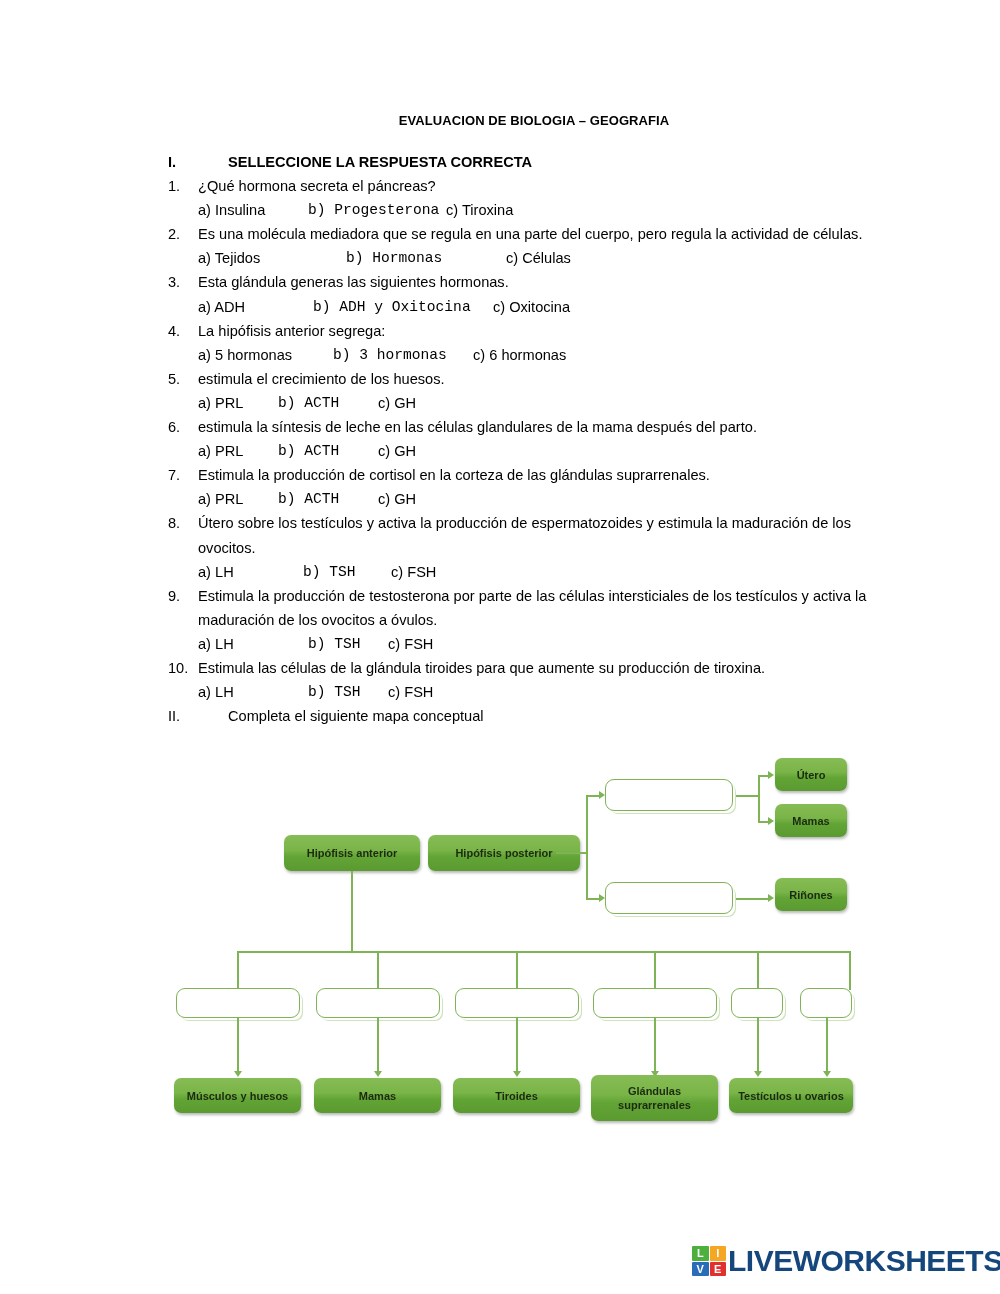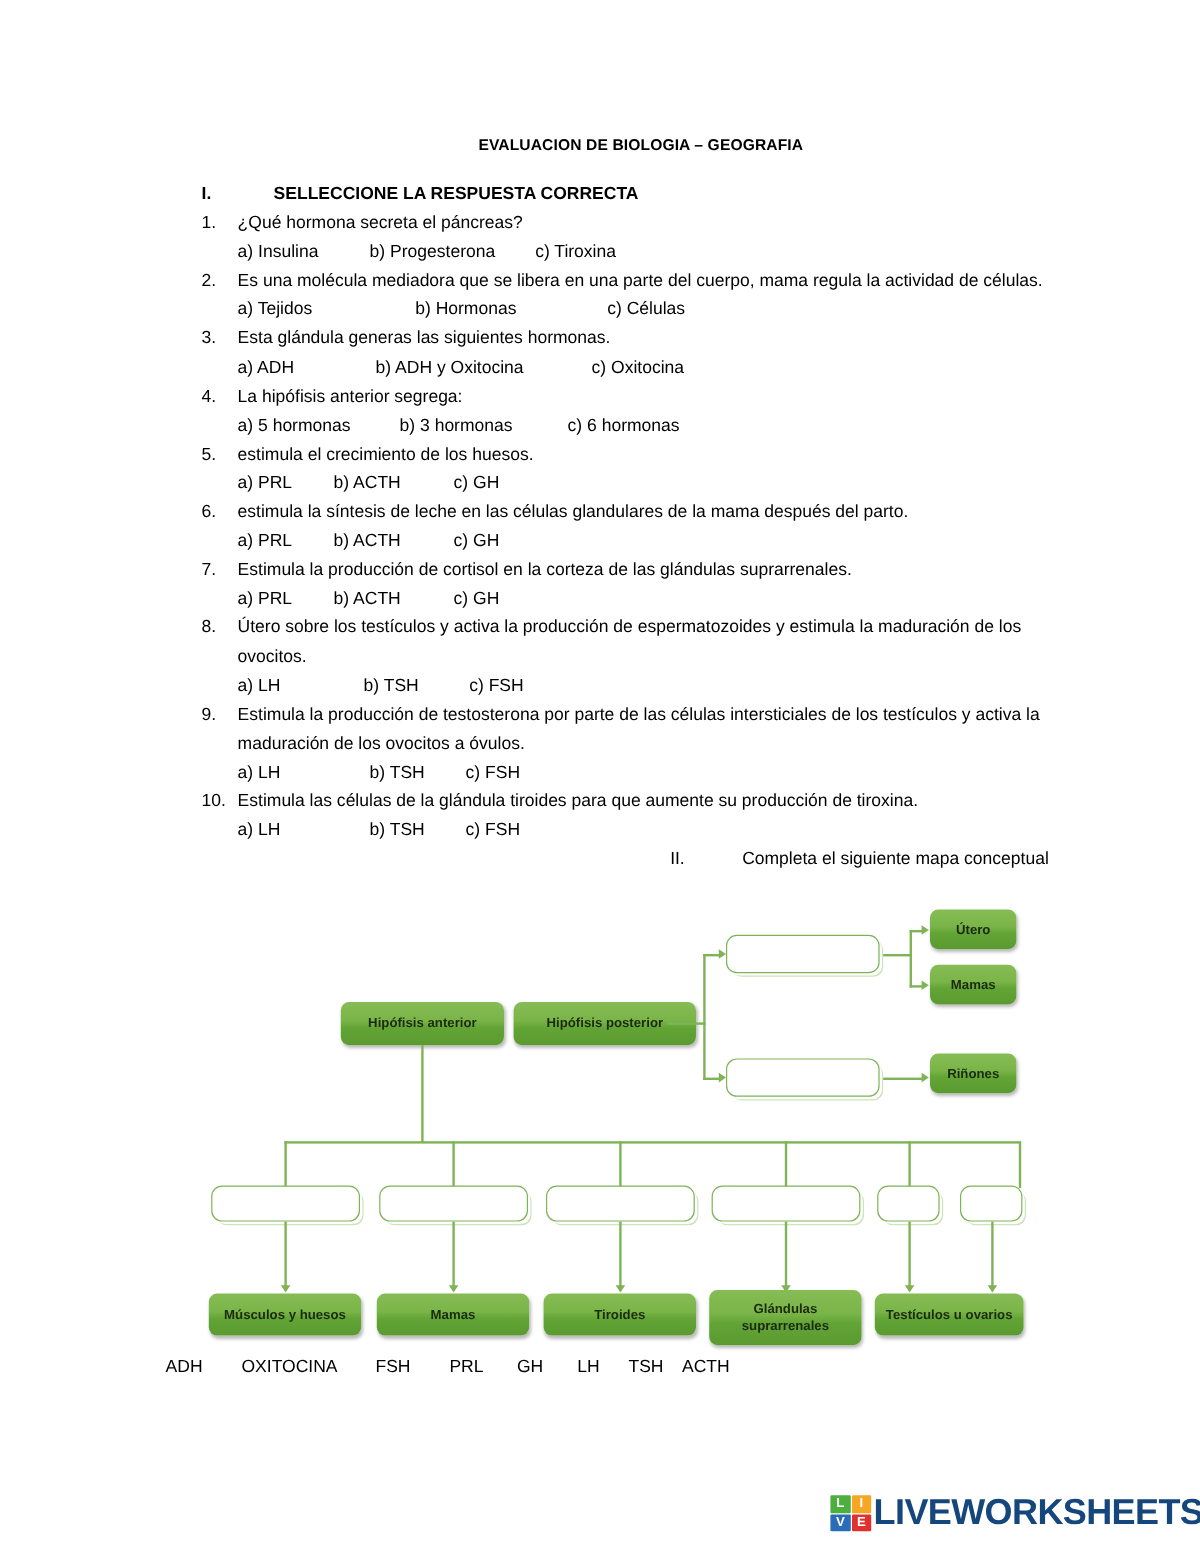--- a/index.html
+++ b/index.html
@@ -37,24 +37,24 @@
 
   .sec-head { font-weight: bold; display: flex; }
   .sec-head .num { width: 60px; flex: none; }
 
   .q-row { display: flex; }
   .q-row .num { width: 30px; flex: none; }
   .q-row .txt { flex: 1; }
 
   .opt-row { display: flex; padding-left: 30px; }
   .opt-row .oa { flex: none; }
-  .opt-row .ob { flex: none; }
+  .opt-row .ob { flex: none; font-family: Liberation Mono, monospace; }
   .opt-row .oc { flex: none; }
 
-  .sec2 { display: flex; justify-content: flex-end; }
+  .sec2 { display: flex; }
   .sec2 .num { width: 60px; flex: none; }
 
   
   .diagram { position: absolute; left: 0; top: 745px; width: 1000px; height: 380px; }
 
   .gbox {
     position: absolute;
     border-radius: 7px;
     background: linear-gradient(to bottom, #86BC55 0%, #7AB548 42%, #63A436 60%, #5A9A30 100%);
     box-shadow: 1px 2px 3px rgba(0,0,0,0.28);
@@ -145,21 +145,21 @@
       <span class="txt">¿Qué hormona secreta el páncreas?</span>
     </div>
     <div class="opt-row">
       <span class="oa" style="width:110px">a)   Insulina</span>
       <span class="ob" style="width:138px">b) Progesterona</span>
       <span class="oc">c) Tiroxina</span>
     </div>
 
     <div class="q-row">
       <span class="num">2.</span>
-      <span class="txt">Es una molécula mediadora que se libera en una parte del cuerpo, mama regula la actividad de células.</span>
+      <span class="txt">Es una molécula mediadora que se regula en una parte del cuerpo, pero regula la actividad de células.</span>
     </div>
     <div class="opt-row">
       <span class="oa" style="width:148px">a)   Tejidos</span>
       <span class="ob" style="width:160px">b) Hormonas</span>
       <span class="oc">c) Células</span>
     </div>
 
     <div class="q-row">
       <span class="num">3.</span>
       <span class="txt">Esta glándula generas las siguientes hormonas.</span>
@@ -318,21 +318,20 @@
     <div class="arrow down" style="left:823px; top:326px;"></div>
 
     <div class="gbox" style="left:174px; top:333px; width:127px; height:35px;">Músculos y huesos</div>
     <div class="gbox" style="left:314px; top:333px; width:127px; height:35px;">Mamas</div>
     <div class="gbox" style="left:453px; top:333px; width:127px; height:35px;">Tiroides</div>
     <div class="gbox" style="left:591px; top:330px; width:127px; height:46px;">Glándulas suprarrenales</div>
     <div class="gbox" style="left:729px; top:333px; width:124px; height:35px;">Testículos u ovarios</div>
 
   </div>
 
-  <div class="bank">ADH        OXITOCINA        FSH        PRL       GH       LH      TSH    ACTH</div>
 
   <div class="logo">
     <div class="logo-tiles">
       <span style="background: rgb(76, 175, 62);">L</span>
       <span style="background: rgb(245, 166, 35);">I</span>
       <span style="background: rgb(43, 108, 184);">V</span>
       <span style="background: rgb(224, 49, 46);">E</span>
     </div>
     <div class="logo-word">LIVEWORKSHEETS</div>
   </div>

